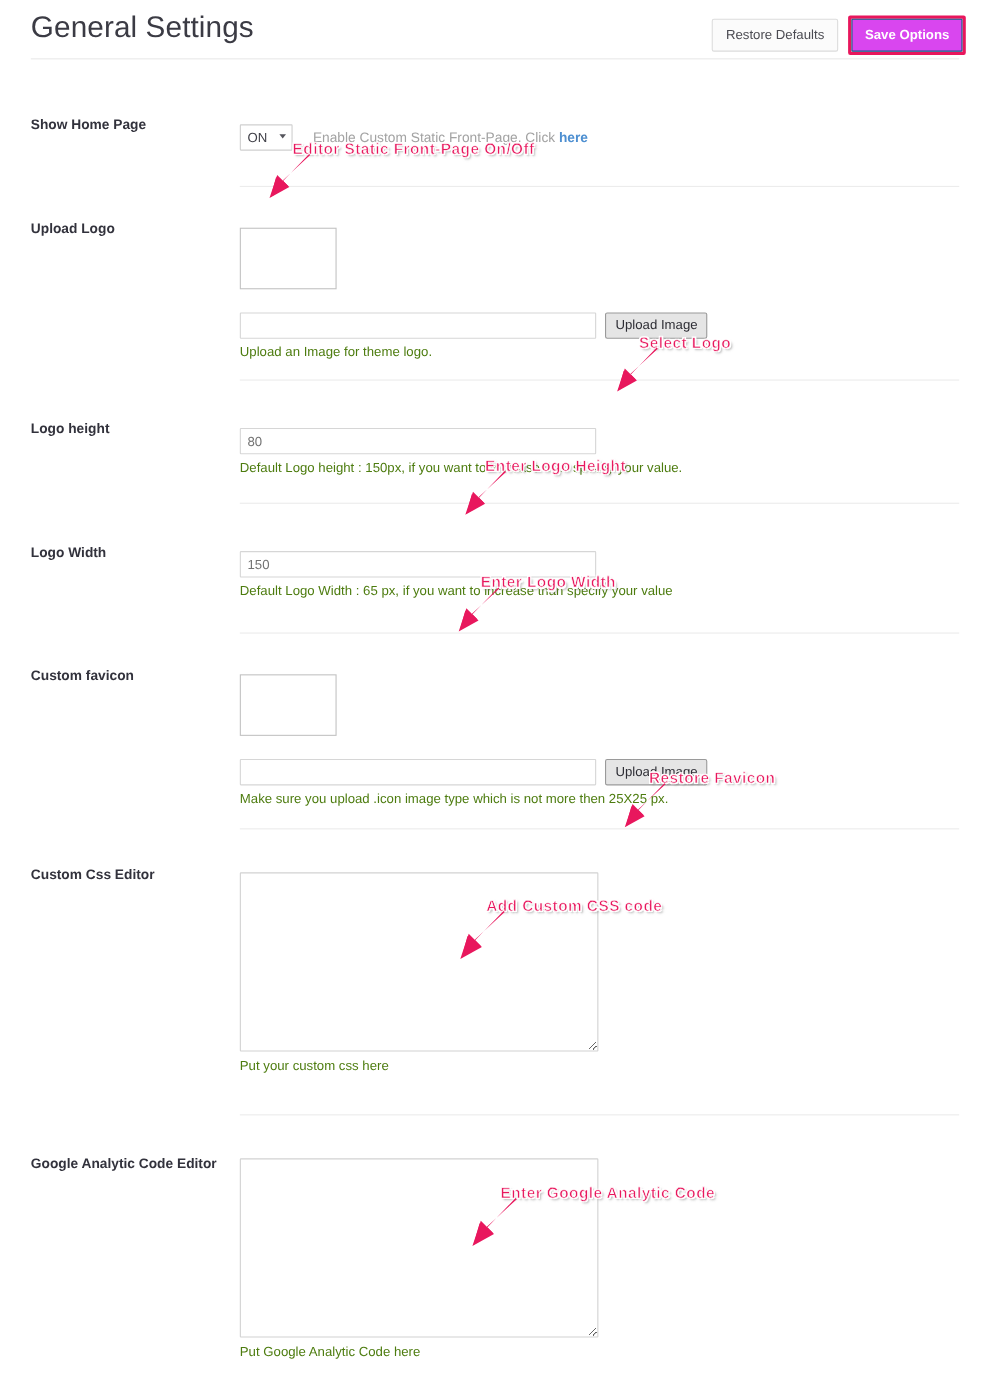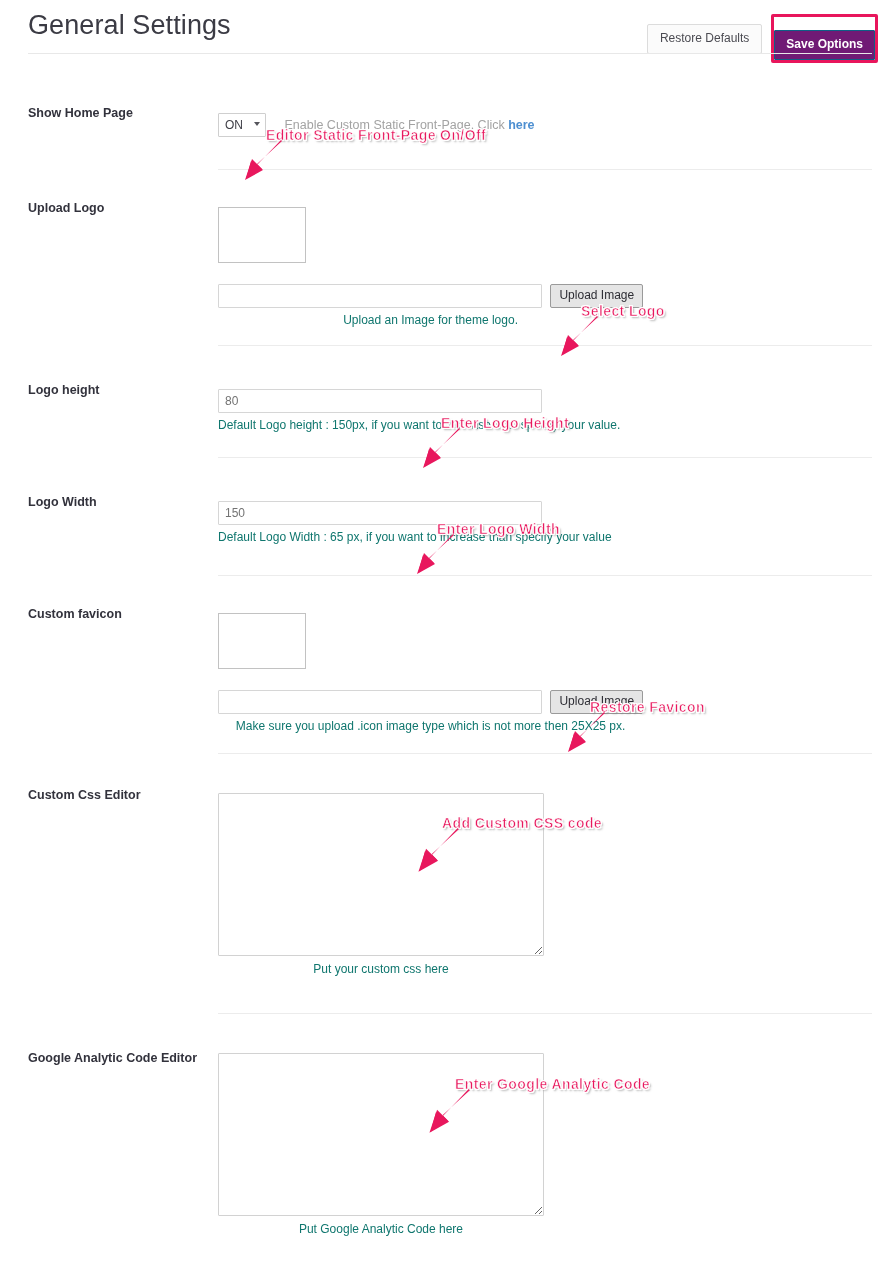--- a/index.html
+++ b/index.html
@@ -55,28 +55,27 @@
     border-radius: 2px;
     padding: 0;
     display: inline-block;
     line-height: 0;
   }
   .btn-save {
     font-family: "Liberation Sans", sans-serif;
     font-size: 12px;
     font-weight: bold;
     color: #ffffff;
-    background: #701a75;
+    background: #d946ef;
     border: 1px solid #0f5e85;
     border-radius: 1px;
     padding: 7px 11px 8px;
     line-height: 13px;
     cursor: pointer;
     display: block;
-    margin-top: 13px;
   }
   .header-rule {
     position: absolute;
     left: 28px;
     right: 24px;
     top: 53px;
     height: 1px;
     background: #e8e8e8;
   }
 
@@ -103,24 +102,23 @@
     color: #32323c;
     line-height: 17px;
   }
   .row-field {
     position: absolute;
     left: 218px;
   }
 
   .helper-text {
     font-size: 12px;
-    color: #0f766e;
+    color: #4d7c0f;
     line-height: 16px;
     margin-top: 4px;
-    text-align: center;
   }
   .helper-link {
     color: #4d8fd1;
     text-decoration: none;
     font-weight: bold;
   }
 
   
   .select-box {
     position: relative;

